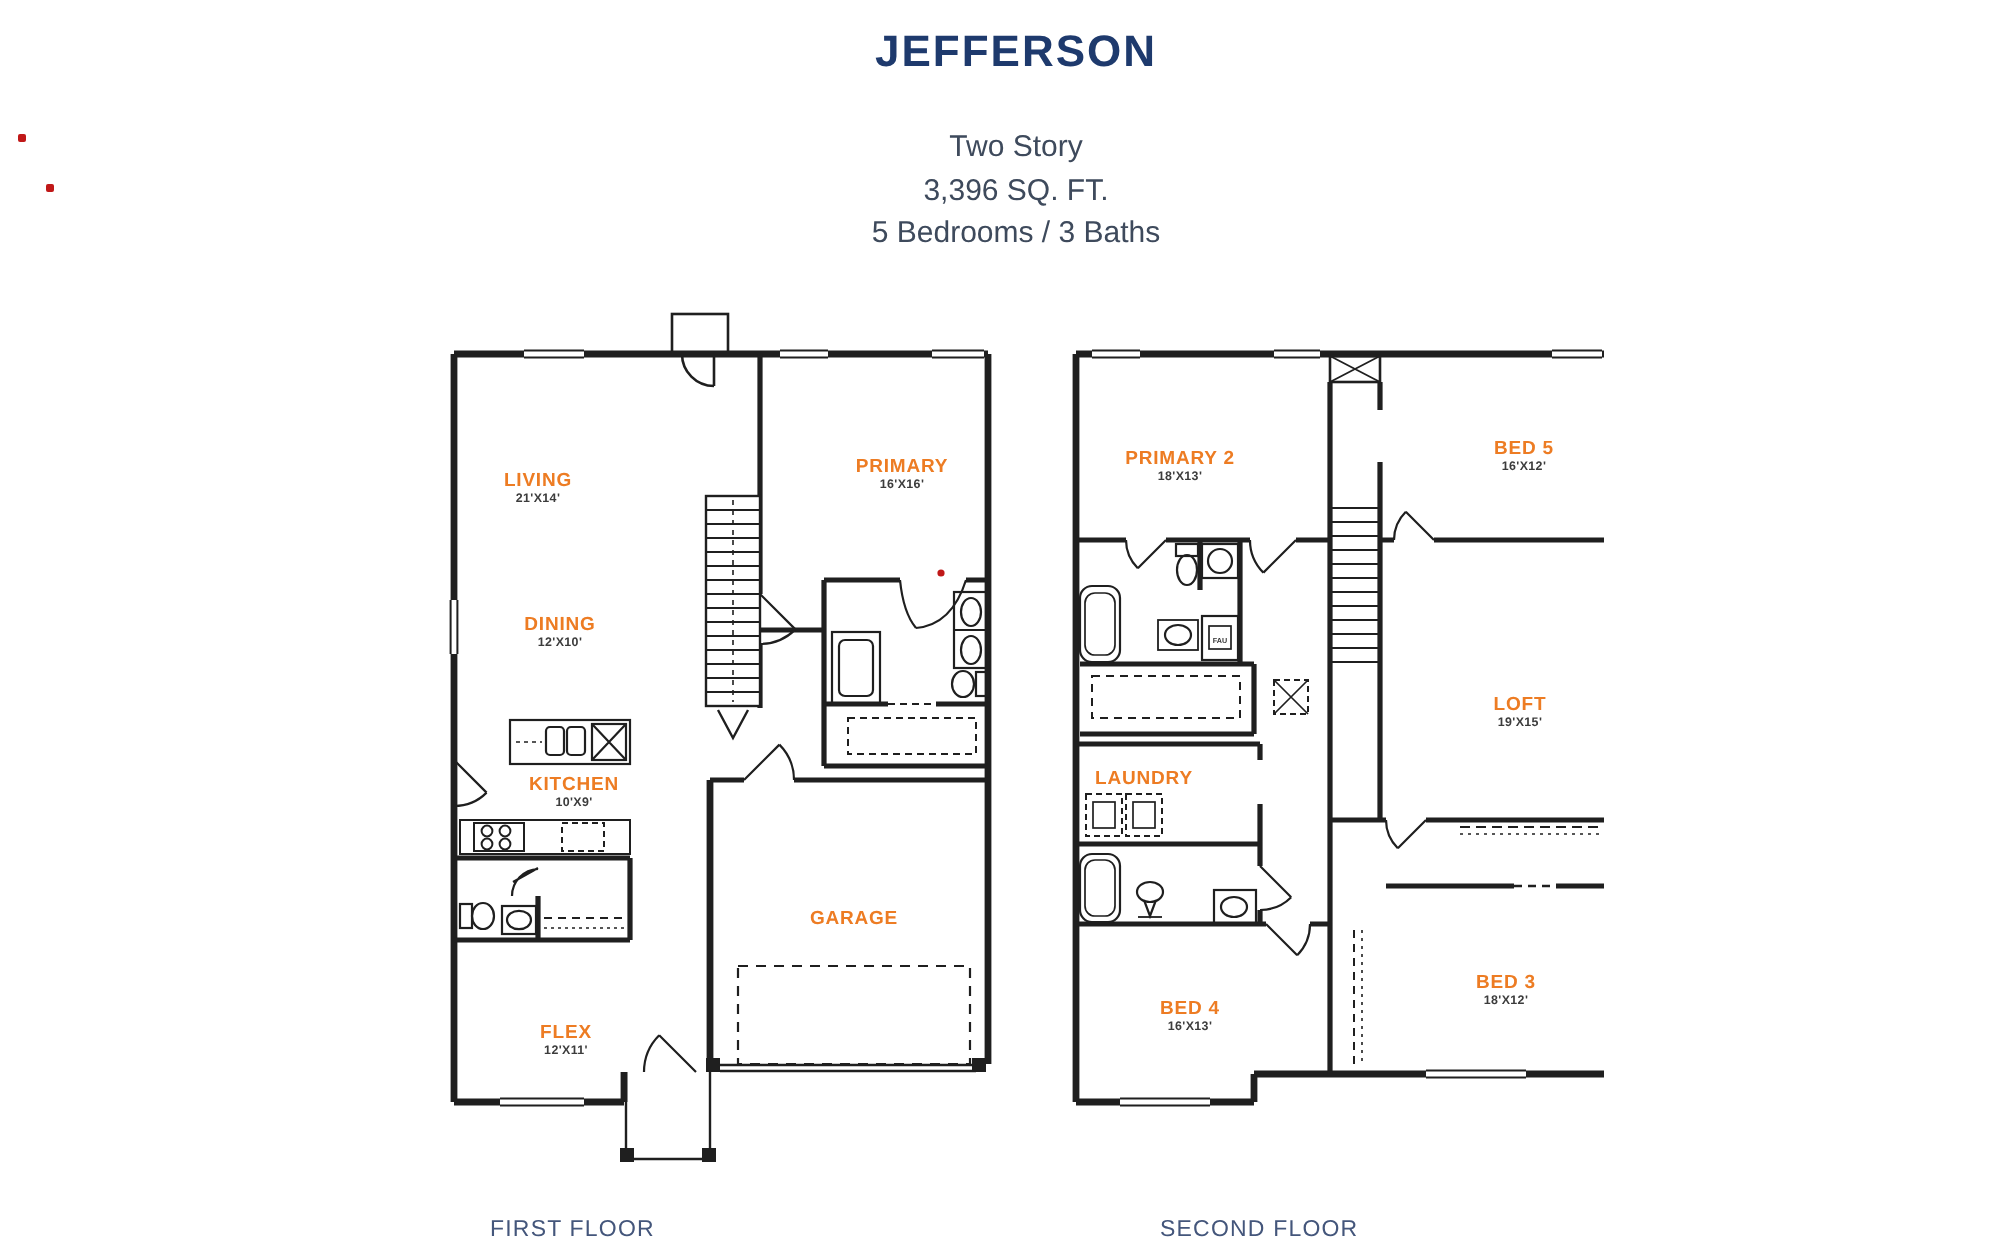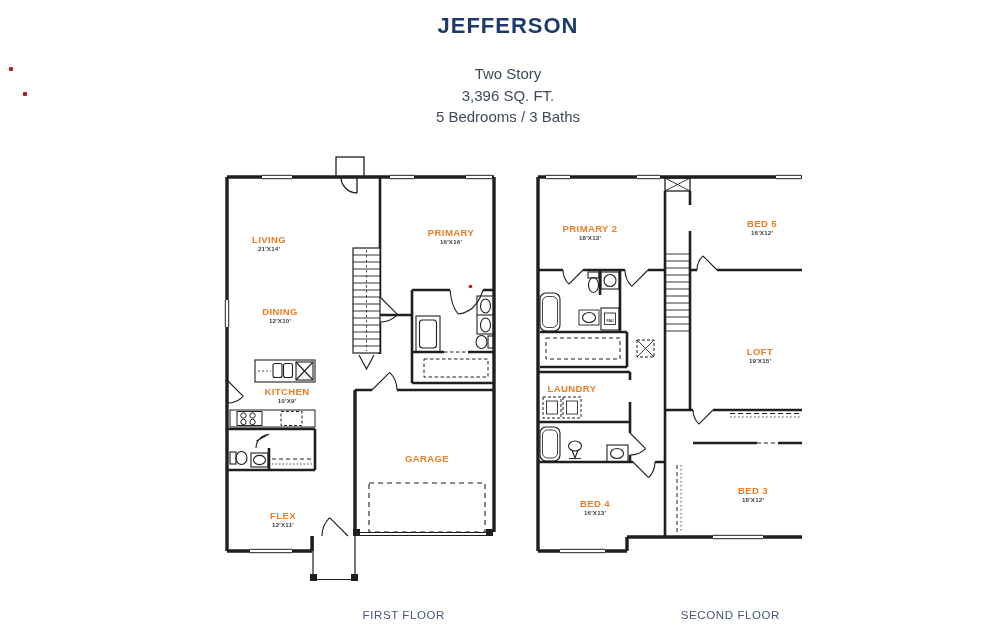--- a/index.html
+++ b/index.html
@@ -6,21 +6,21 @@
     --wall:#1f1f1f; --orange:#ED7C23; --dim:#3C3C3C;
     --title:#1E3A6D; --subtitle:#3E4A5C; --caption:#44567B; --red:#C01818;
   }
   html,body{margin:0;padding:0;background:#fff;}
   .page{position:relative;width:802px;height:629px;background:#fff;overflow:hidden;
         font-family:"Liberation Sans", sans-serif;}
   .title{position:absolute;left:8px;top:13px;width:1000px;text-align:center;
          font-size:22px;font-weight:bold;letter-spacing:1px;color:var(--title);}
   .subtitle{position:absolute;left:8px;top:63px;width:1000px;text-align:center;
             font-size:15px;line-height:21.5px;color:var(--subtitle);}
-  .caption{position:absolute;top:609px;width:200px;text-align:right;
+  .caption{position:absolute;top:609px;width:200px;text-align:left;
            font-size:11.5px;letter-spacing:.6px;color:var(--caption);}
   .cap-first{left:245px;} .cap-second{left:580px;}
   .reddot{position:absolute;width:4px;height:4px;background:var(--red);border-radius:1px;}
   svg{position:absolute;}
   svg g.w{stroke:var(--wall);fill:none;}
   svg .fillwall{fill:var(--wall);stroke:none;}
   svg .white{fill:#fff;stroke:none;}
   text{font-family:"Liberation Sans", sans-serif;}
   .rlabel{font-size:9.5px;font-weight:bold;fill:var(--orange);letter-spacing:.4px;text-anchor:middle;}
   .rdim{font-size:6.2px;font-weight:bold;fill:var(--dim);letter-spacing:.2px;text-anchor:middle;}

